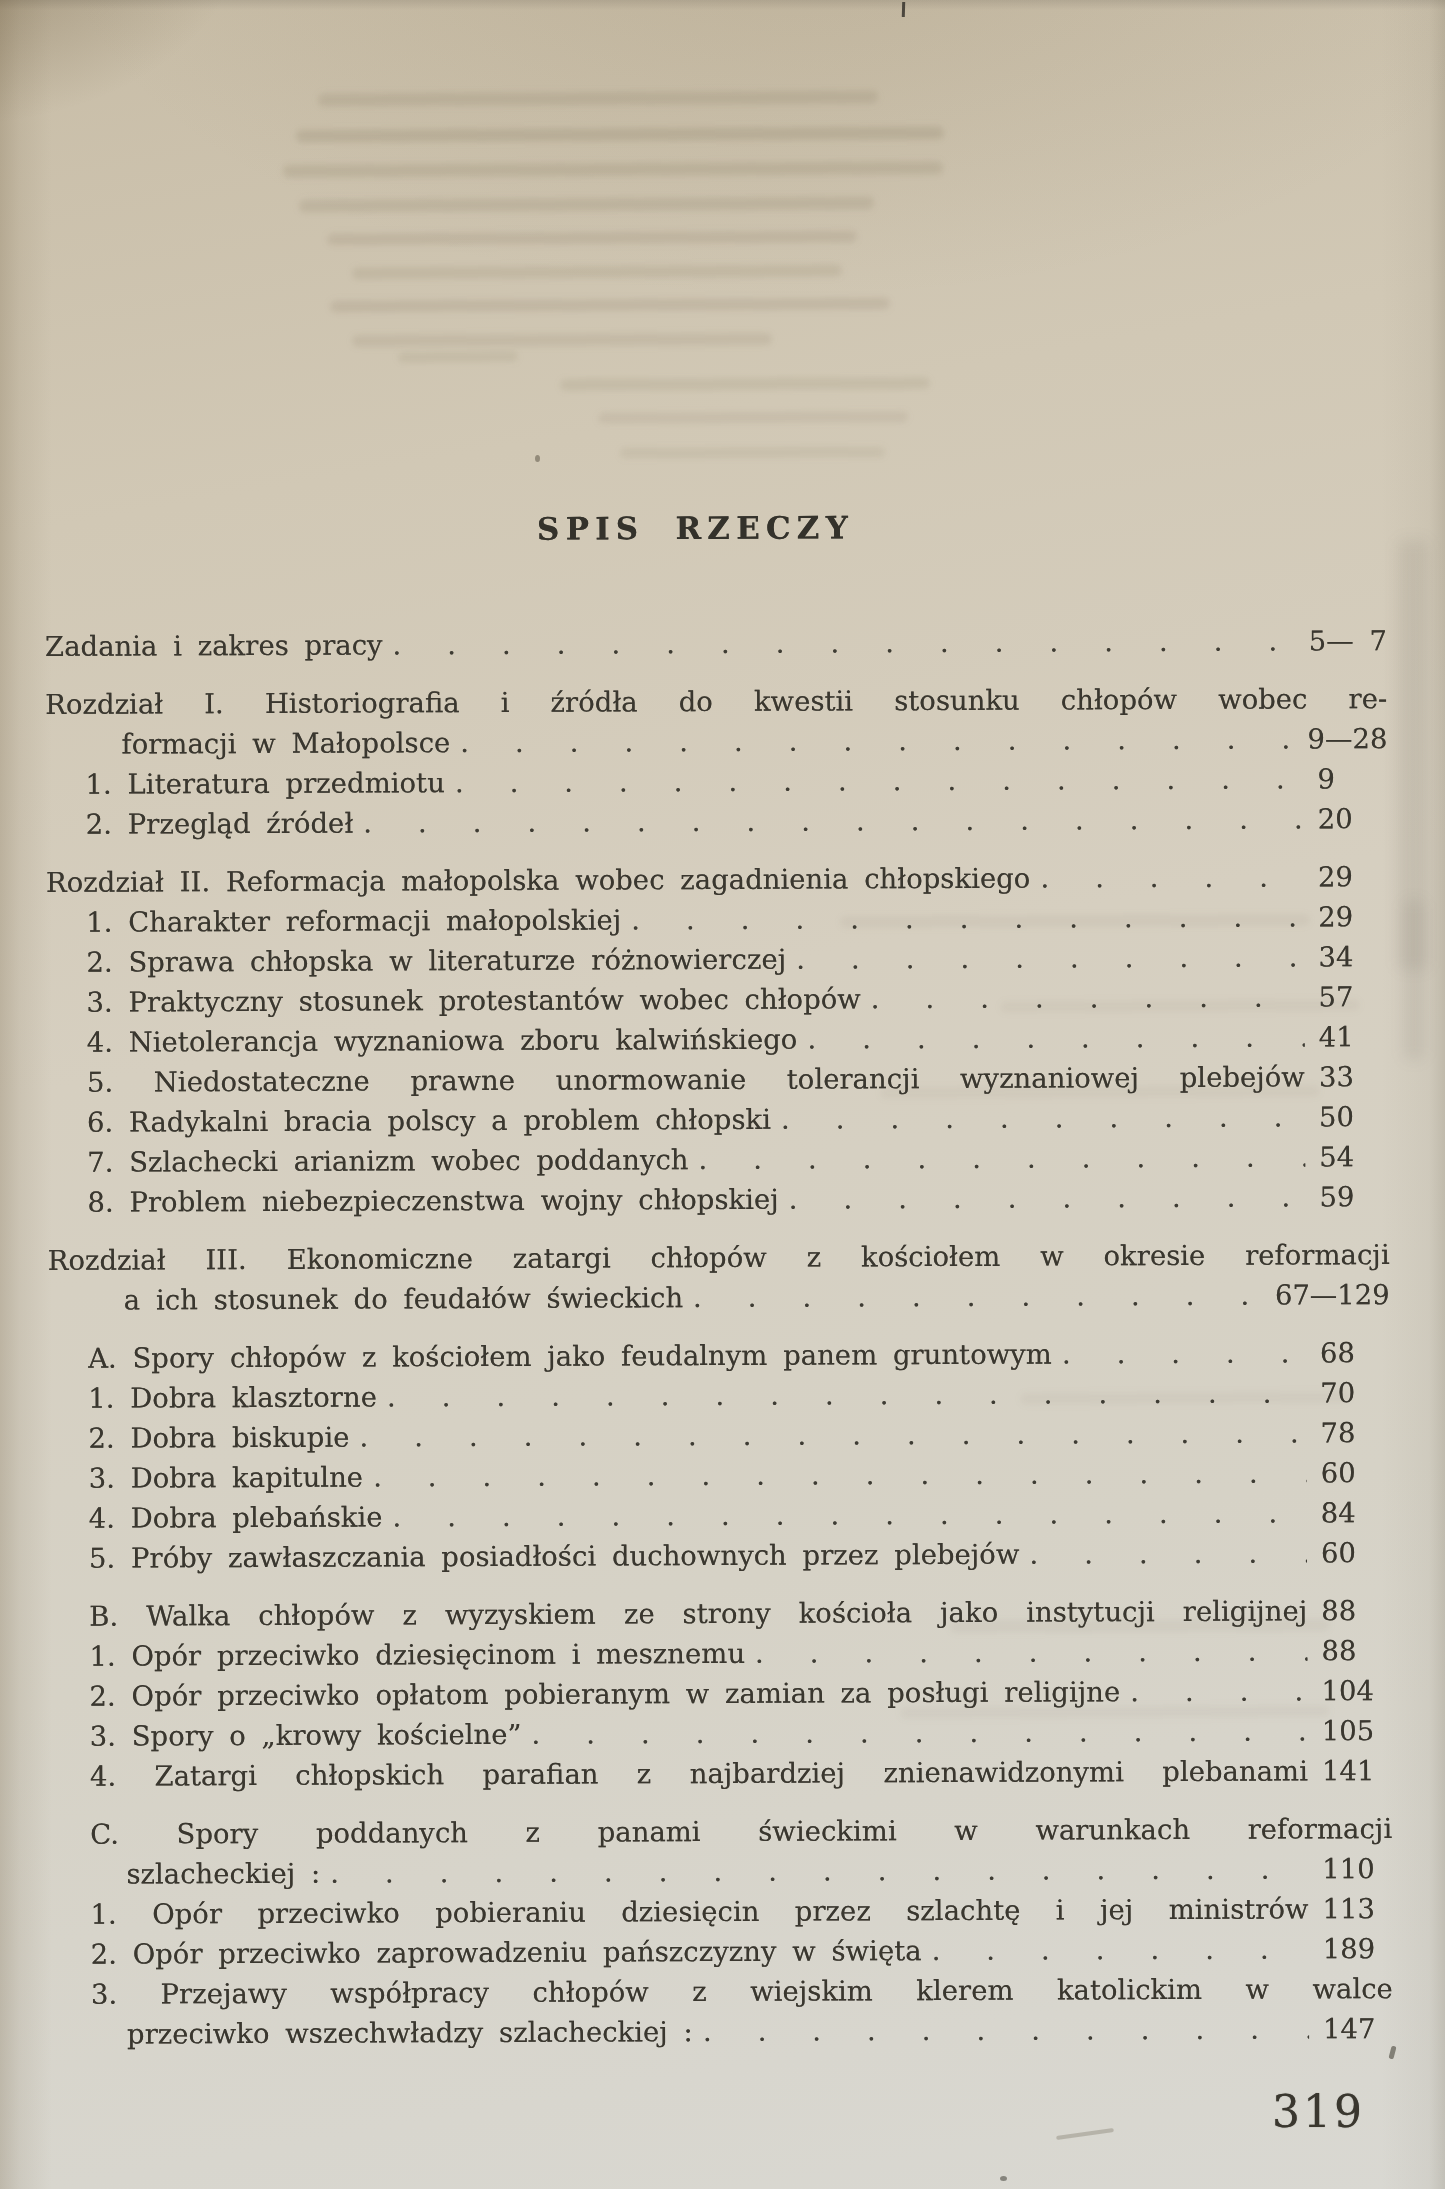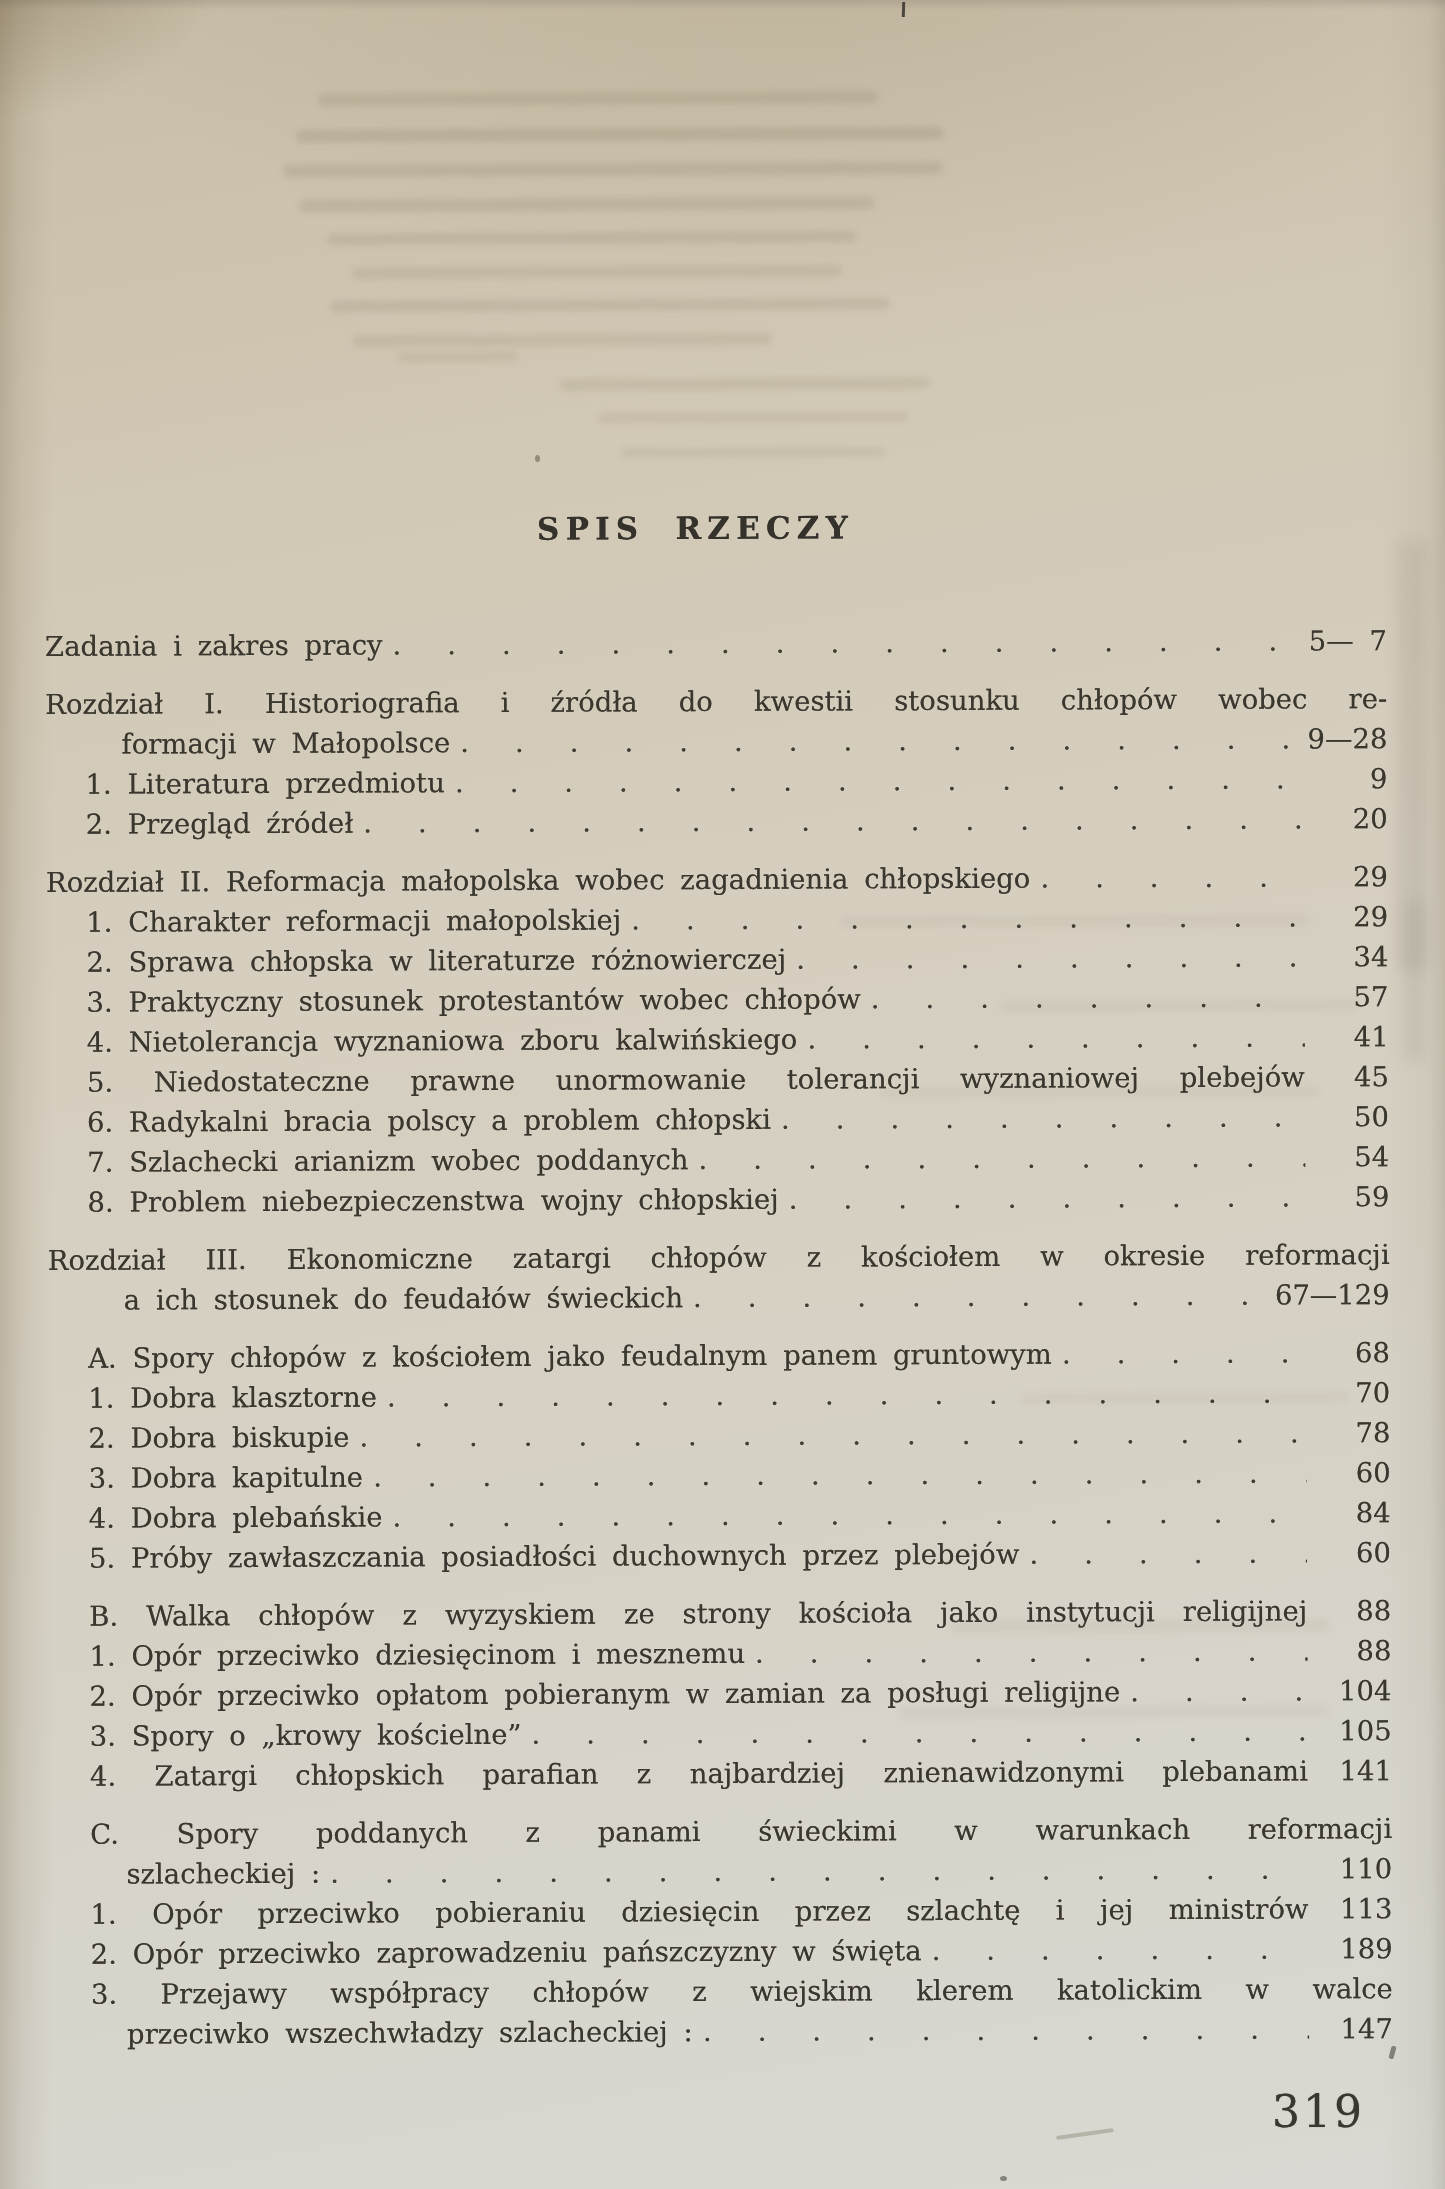--- a/index.html
+++ b/index.html
@@ -41,21 +41,21 @@
   .row.gap{margin-top:18px;}
   .row.ind1{padding-left:40px;}
   .row.ind2{padding-left:76px;}
   .row .txt{flex:0 1 auto;white-space:nowrap;}
   .row.justify .txt{flex:1 1 auto;white-space:normal;text-align:justify;text-align-last:justify;}
   .row .leader{
     flex:1 1 auto;min-width:0;overflow:hidden;white-space:nowrap;
     letter-spacing:46px;margin-left:10px;
     color:rgba(56,53,45,.88);
   }
-  .row .pg{margin-left:14px;white-space:nowrap;min-width:70px;text-align:right;flex:0 0 auto;}
+  .row .pg{margin-left:14px;white-space:nowrap;min-width:70px;flex:0 0 auto;}
   .row .pg:empty{display:none;margin-left:0;min-width:0;}
   .folio{
     position:absolute;left:1272px;top:2086px;
     font-size:44px;letter-spacing:3px;color:#3a372f;
     text-shadow:0 0 .7px rgba(40,38,32,.7);
   }
   .ghost{position:absolute;border-radius:6px;pointer-events:none;}
   .mark{position:absolute;pointer-events:none;}
 </style>
 </head>
@@ -140,21 +140,21 @@
     <span class="pg">57</span>
   </div>
       <div class="row ind1">
     <span class="txt">4. Nietolerancja wyznaniowa zboru kalwińskiego</span>
     <span class="leader" aria-hidden="true">........................................</span>
     <span class="pg">41</span>
   </div>
       <div class="row ind1 justify">
     <span class="txt">5. Niedostateczne prawne unormowanie tolerancji wyznaniowej plebejów</span>
 
-    <span class="pg">45</span>
+    <span class="pg">33</span>
   </div>
       <div class="row ind1">
     <span class="txt">6. Radykalni bracia polscy a problem chłopski</span>
     <span class="leader" aria-hidden="true">........................................</span>
     <span class="pg">50</span>
   </div>
       <div class="row ind1">
     <span class="txt">7. Szlachecki arianizm wobec poddanych</span>
     <span class="leader" aria-hidden="true">........................................</span>
     <span class="pg">54</span>

